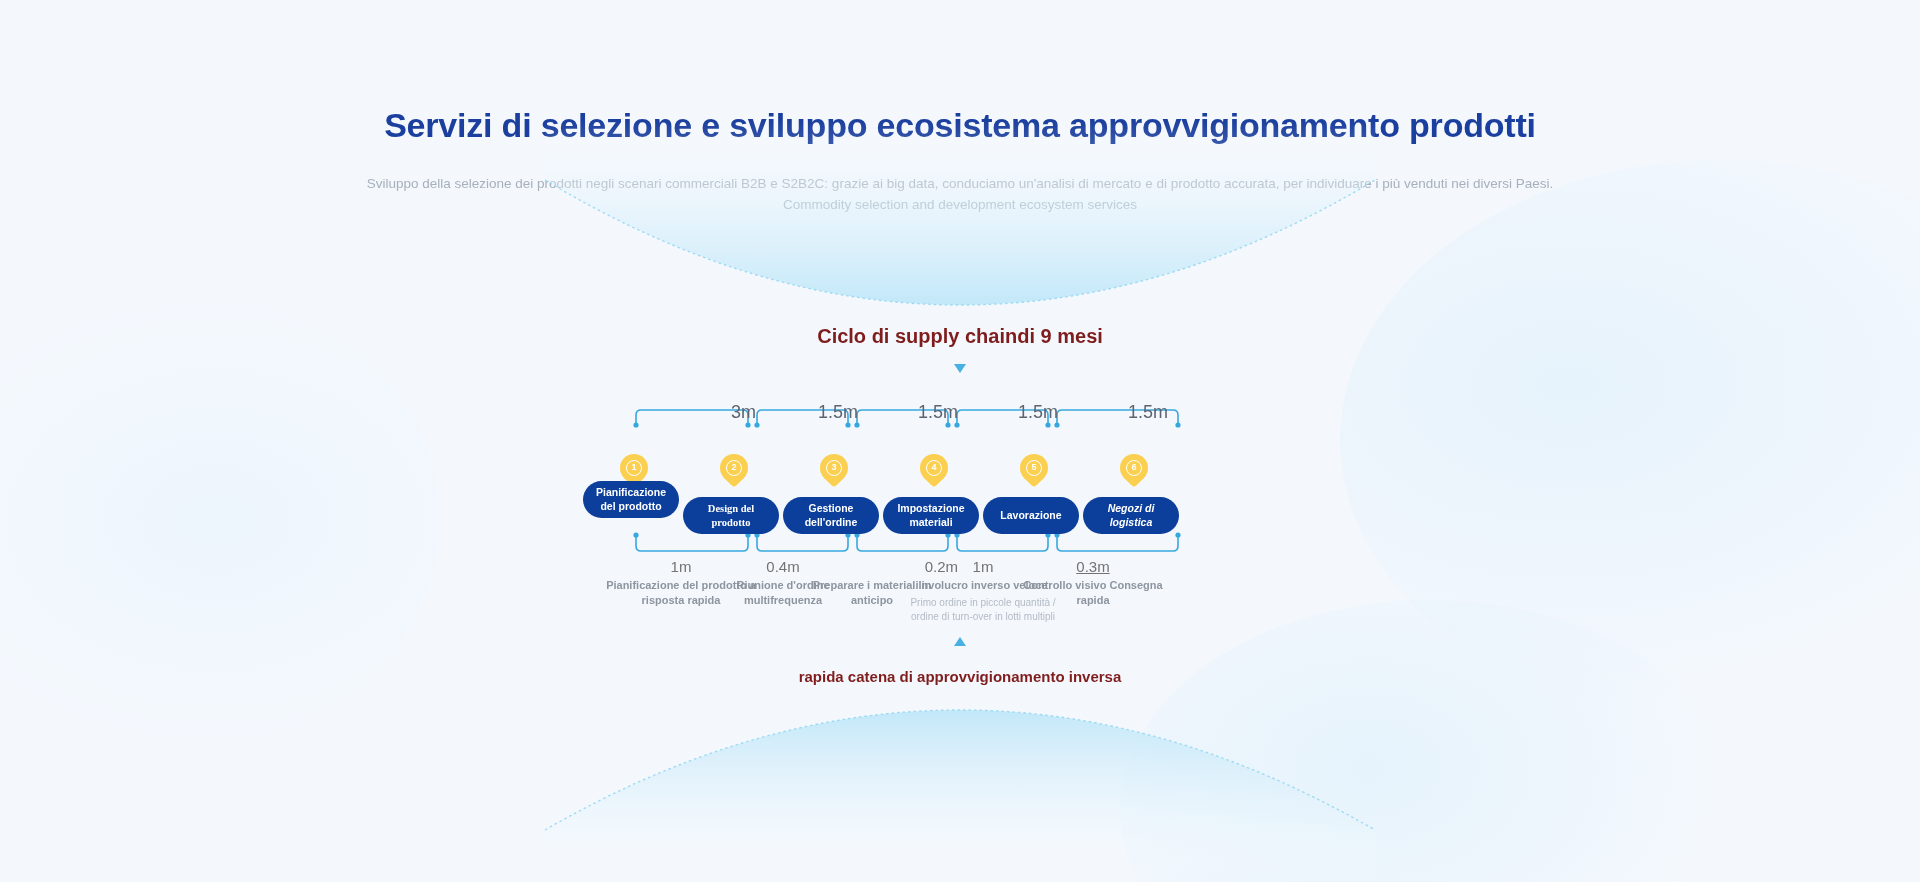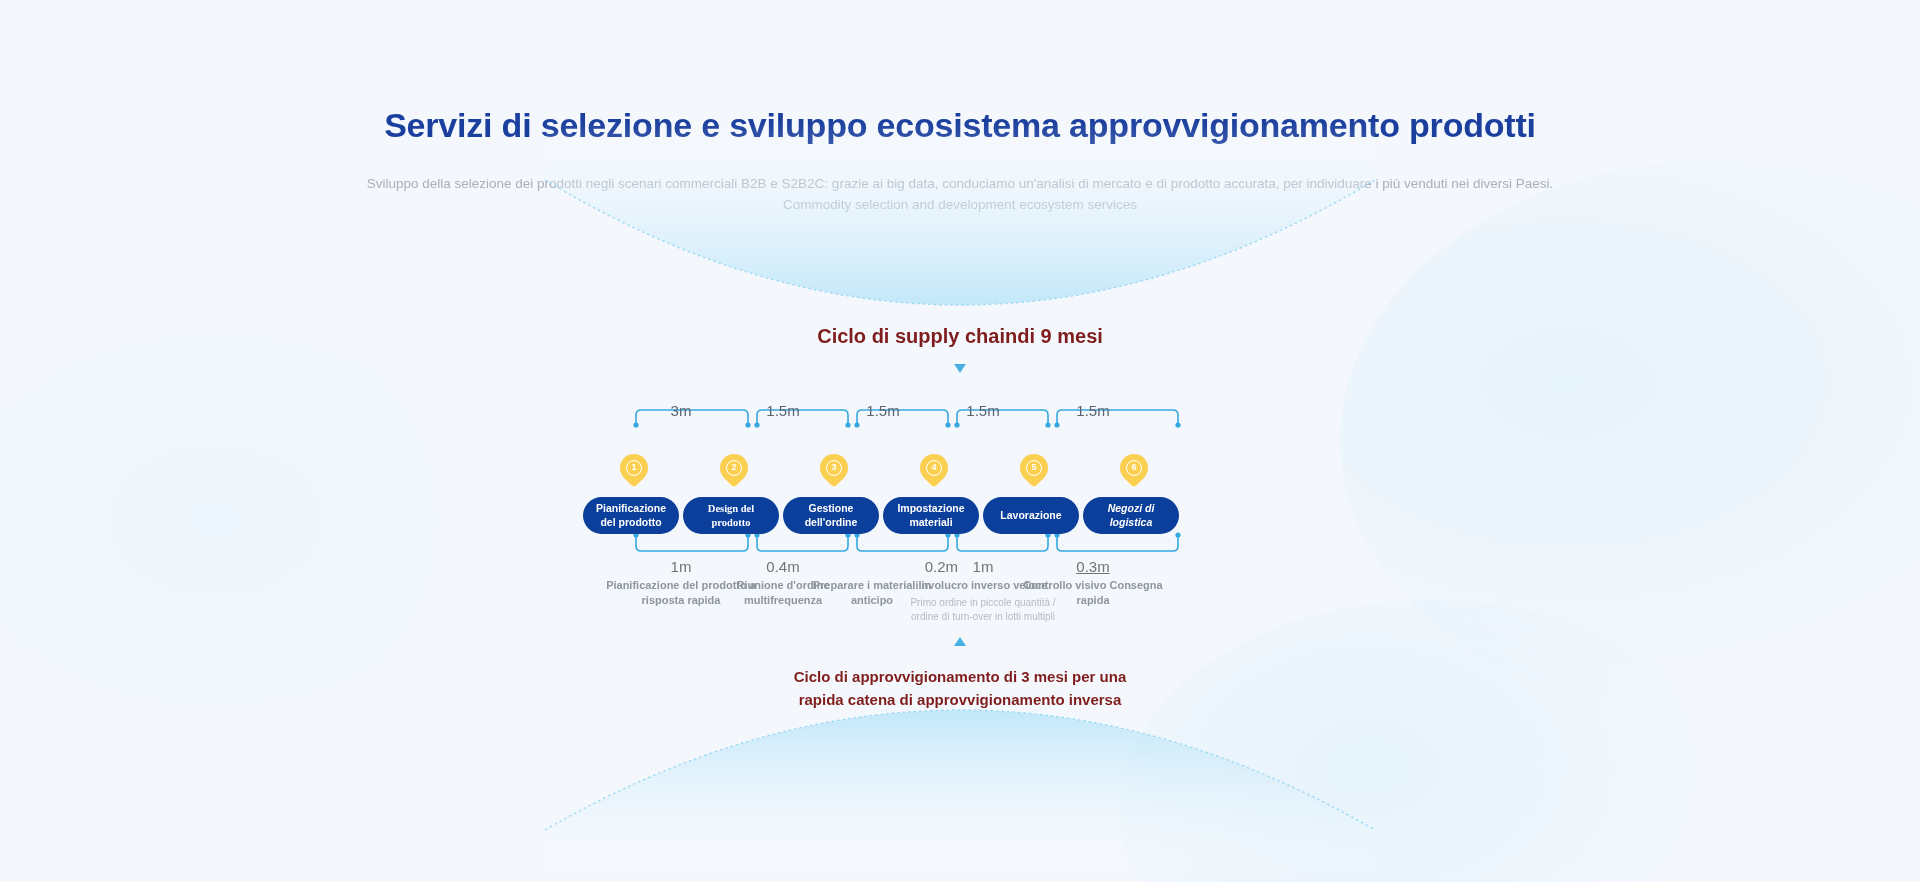--- a/index.html
+++ b/index.html
@@ -105,22 +105,22 @@
   .col {
     position: absolute;
     top: 0;
     width: 118px;
   }
 
   
   .top-time {
     position: absolute;
     width: 150px;
-    text-align: center;
-    font-size: 15px;
+    text-align: right;
+    font-size: 18px;
     color: #5c6470;
     top: 0;
   }
   .bottom-time {
     position: absolute;
     width: 150px;
     text-align: center;
     font-size: 15px;
     color: #737373;
   }
@@ -294,34 +294,33 @@
       <path d="M 890 503 L 900 509.5 L 890 516 Z M 899 503 L 909 509.5 L 899 516 Z" transform="translate(1,0)"></path>
       <path d="M 990 503 L 1000 509.5 L 990 516 Z M 999 503 L 1009 509.5 L 999 516 Z" transform="translate(0,0)"></path>
       <path d="M 1090 503 L 1100 509.5 L 1090 516 Z M 1099 503 L 1109 509.5 L 1099 516 Z" transform="translate(1,0)"></path>
     </g>
   </svg>
 </div>
 
 <div class="arc-caption arc-caption-top">Ciclo di supply chaindi 9 mesi</div>
 
 <div class="arc-caption arc-caption-bottom">
-  <span class="cap-line">Ciclo di approvvigionamento di 3 mesi per una</span>
   <span class="cap-line">rapida catena di approvvigionamento inversa</span>
 </div>
 
 <div class="flow">
 
   <div class="col" style="left:0px;">
     <div class="top-time" style="left:21px; top:-4px;">3m</div>
     <div class="pin" style="left:35px; top:48px;">
       <div class="pin-tail"></div>
         <div class="pin-body"></div>
       <div class="pin-ring">1</div>
     </div>
-    <div class="node" style="left:-2px; top:91px;justify-content:center;">
+    <div class="node" style="left:-2px; top:75px;justify-content:center;">
       <span>
         <span>Pianificazione</span>
         <span>del prodotto</span>
       </span>
     </div>
     <div class="bottom-time" style="left:21px; top:152px;">1m</div>
     <div class="desc" style="left:21px; top:172px;">
       <span class="desc-main">Pianificazione del prodotto a risposta rapida</span>
       <span class="desc-sub"></span>
     </div>

